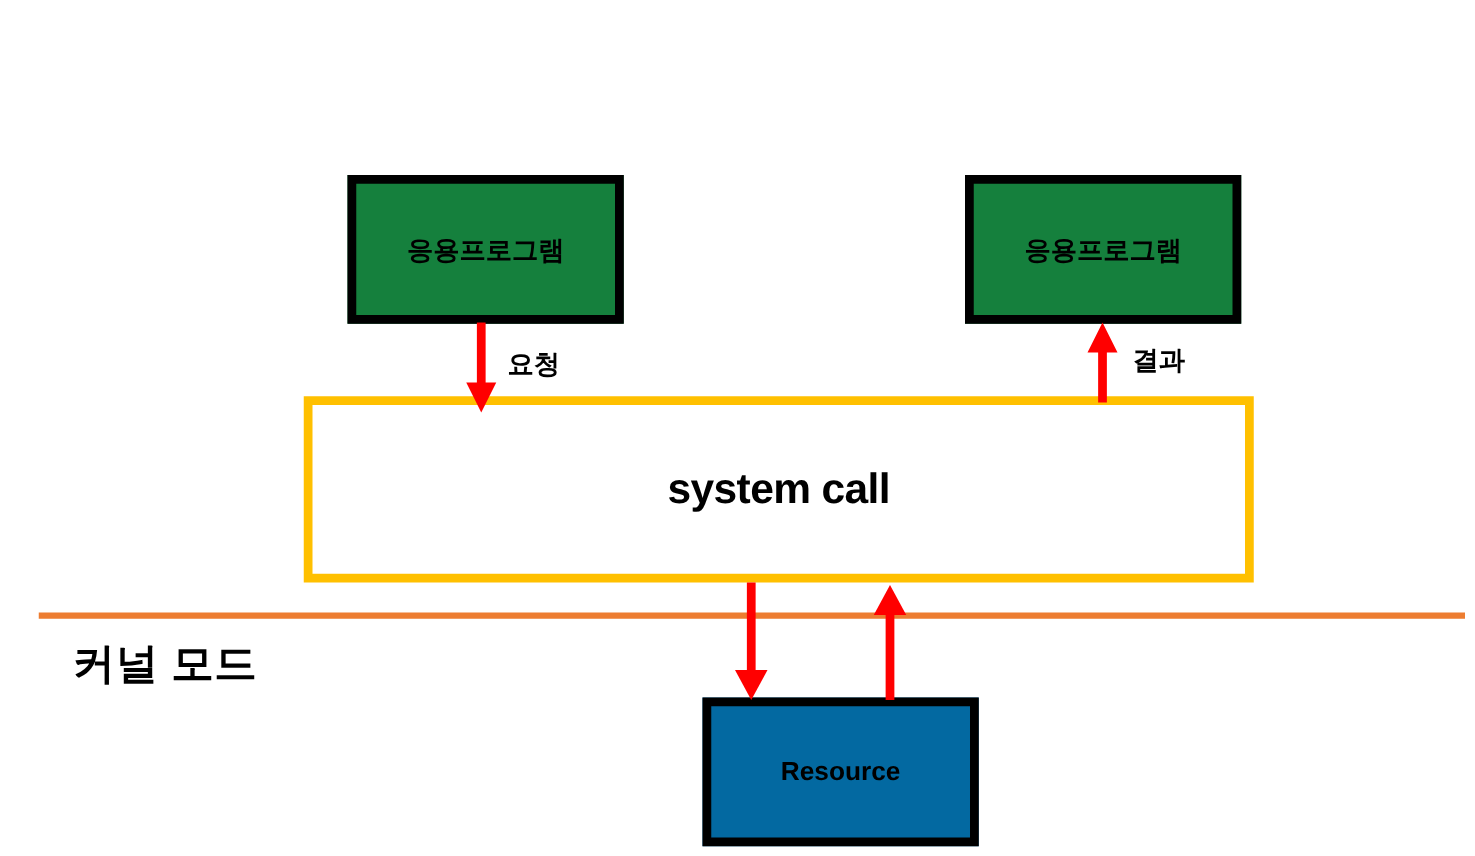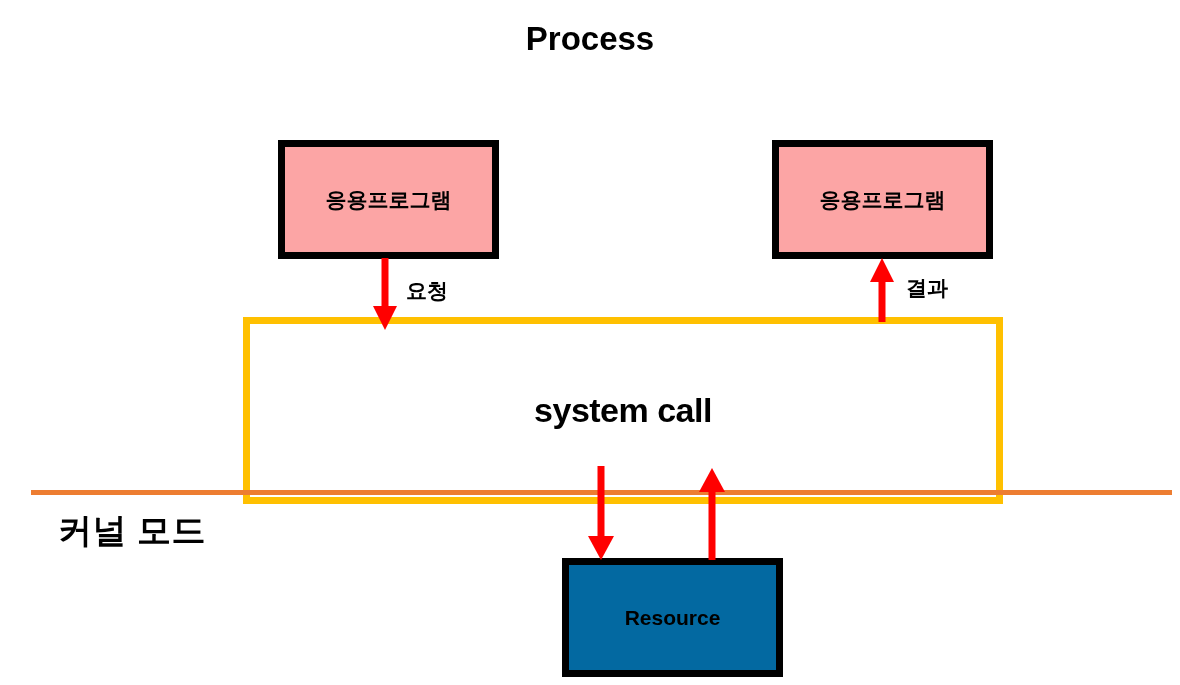--- a/index.html
+++ b/index.html
@@ -46,21 +46,21 @@
     font-size: 33px;
     font-weight: bold;
     color: #000000;
   }
 
   
   .app-box {
     position: absolute;
     box-sizing: border-box;
     border: 7px solid #000000;
-    background: #fca5a5;
+    background: #15803d;
     display: flex;
     align-items: center;
     justify-content: center;
   }
   .app-box .box-text {
     font-size: 21px;
     font-weight: bold;
     color: #000000;
     white-space: nowrap;
   }
@@ -85,21 +85,21 @@
     font-weight: bold;
     color: #000000;
   }
 
   #syscall-box {
     position: absolute;
     box-sizing: border-box;
     left: 243px;
     top: 317px;
     width: 760px;
-    height: 187px;
+    height: 149px;
     border: 7px solid #FFC000;
     background: #ffffff;
     display: flex;
     align-items: center;
     justify-content: center;
   }
   #syscall-box .box-text {
     font-size: 34px;
     font-weight: bold;
     color: #000000;
@@ -136,21 +136,20 @@
     font-family: Liberation Mono, monospace;
   }
   #label-request { left: 406px; top: 277px; }
   #label-result  { left: 906px; top: 274px; }
 </style>
 </head>
 <body>
 
 <div id="canvas">
 
-  <div id="diagram-title">Process</div>
 
 
   <div class="mode-label" id="kernel-mode-label">커널 모드</div>
 
   <div class="app-box" id="app-box-left">
     <span class="box-text">응용프로그램</span>
   </div>
 
   <div class="app-box" id="app-box-right">
     <span class="box-text">응용프로그램</span>

